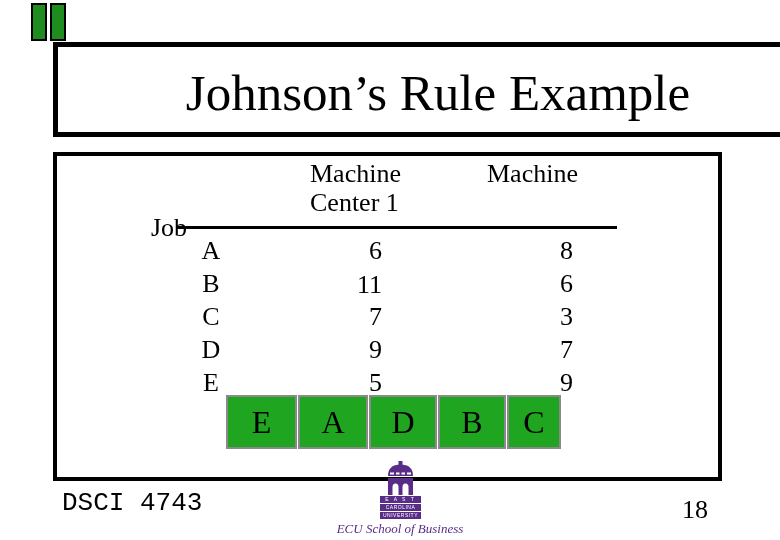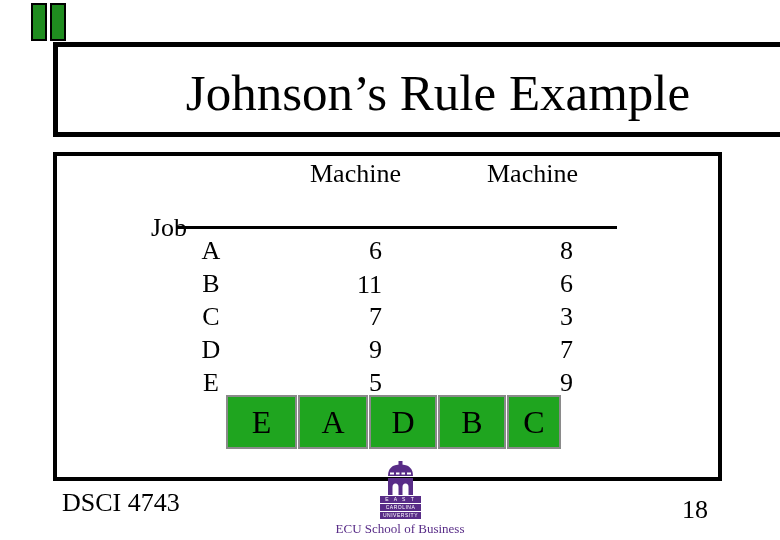--- a/index.html
+++ b/index.html
@@ -55,43 +55,43 @@
   .logo-mark{display:block;margin:0 auto 1px auto;}
   .logo-band{
     width:41px;height:7px;margin:0 0 1px 0;background:#582c87;color:#fff;
     font-family:"Liberation Sans","DejaVu Sans",sans-serif;
     font-size:5px;line-height:7px;text-align:center;overflow:hidden;
   }
   .band-east{letter-spacing:2px;}
   .band-small{letter-spacing:0.5px;}
   .logo-caption{
     position:absolute;left:300px;top:521px;width:200px;text-align:center;
-    font-size:13px;line-height:15px;color:#582c87;
+    font-style:italic;font-size:13px;line-height:15px;color:#582c87;
   }
 
   
-  .footer-left{position:absolute;left:62px;top:490px;font-size:26px;line-height:26px;}
+  .footer-left{position:absolute;left:62px;top:490px;font-size:26px;line-height:26px;font-family:Liberation Mono, monospace;}
   .page-number{position:absolute;left:638px;top:497px;width:70px;text-align:right;font-size:26px;line-height:26px;}
 </style>
 </head>
 <body>
 
 <div class="corner-bars">
   <div class="corner-bar"></div>
   <div class="corner-bar"></div>
 </div>
 
 <div class="title-box">
   <div class="title-text">Johnson’s Rule Example</div>
 </div>
 
 <div class="content-box"></div>
 
 <div class="tbl-cell hdr hdr-job">Job</div>
-<div class="tbl-cell hdr hdr-mc1"><span>Machine</span><br></div>
+<div class="tbl-cell hdr hdr-mc1"><span>Machine</span><br><span>Center 1</span></div>
 <div class="tbl-cell hdr hdr-mc2"><span>Machine</span><br></div>
 <div class="hdr-rule"></div>
 
 <div>
   <div class="tbl-cell cell-job" style="top:238px">A</div>
   <div class="tbl-cell cell-n1" style="top:238px">6</div>
   <div class="tbl-cell cell-n2" style="top:238px">8</div>
 </div>
 <div>
   <div class="tbl-cell cell-job" style="top:271px">B</div>

